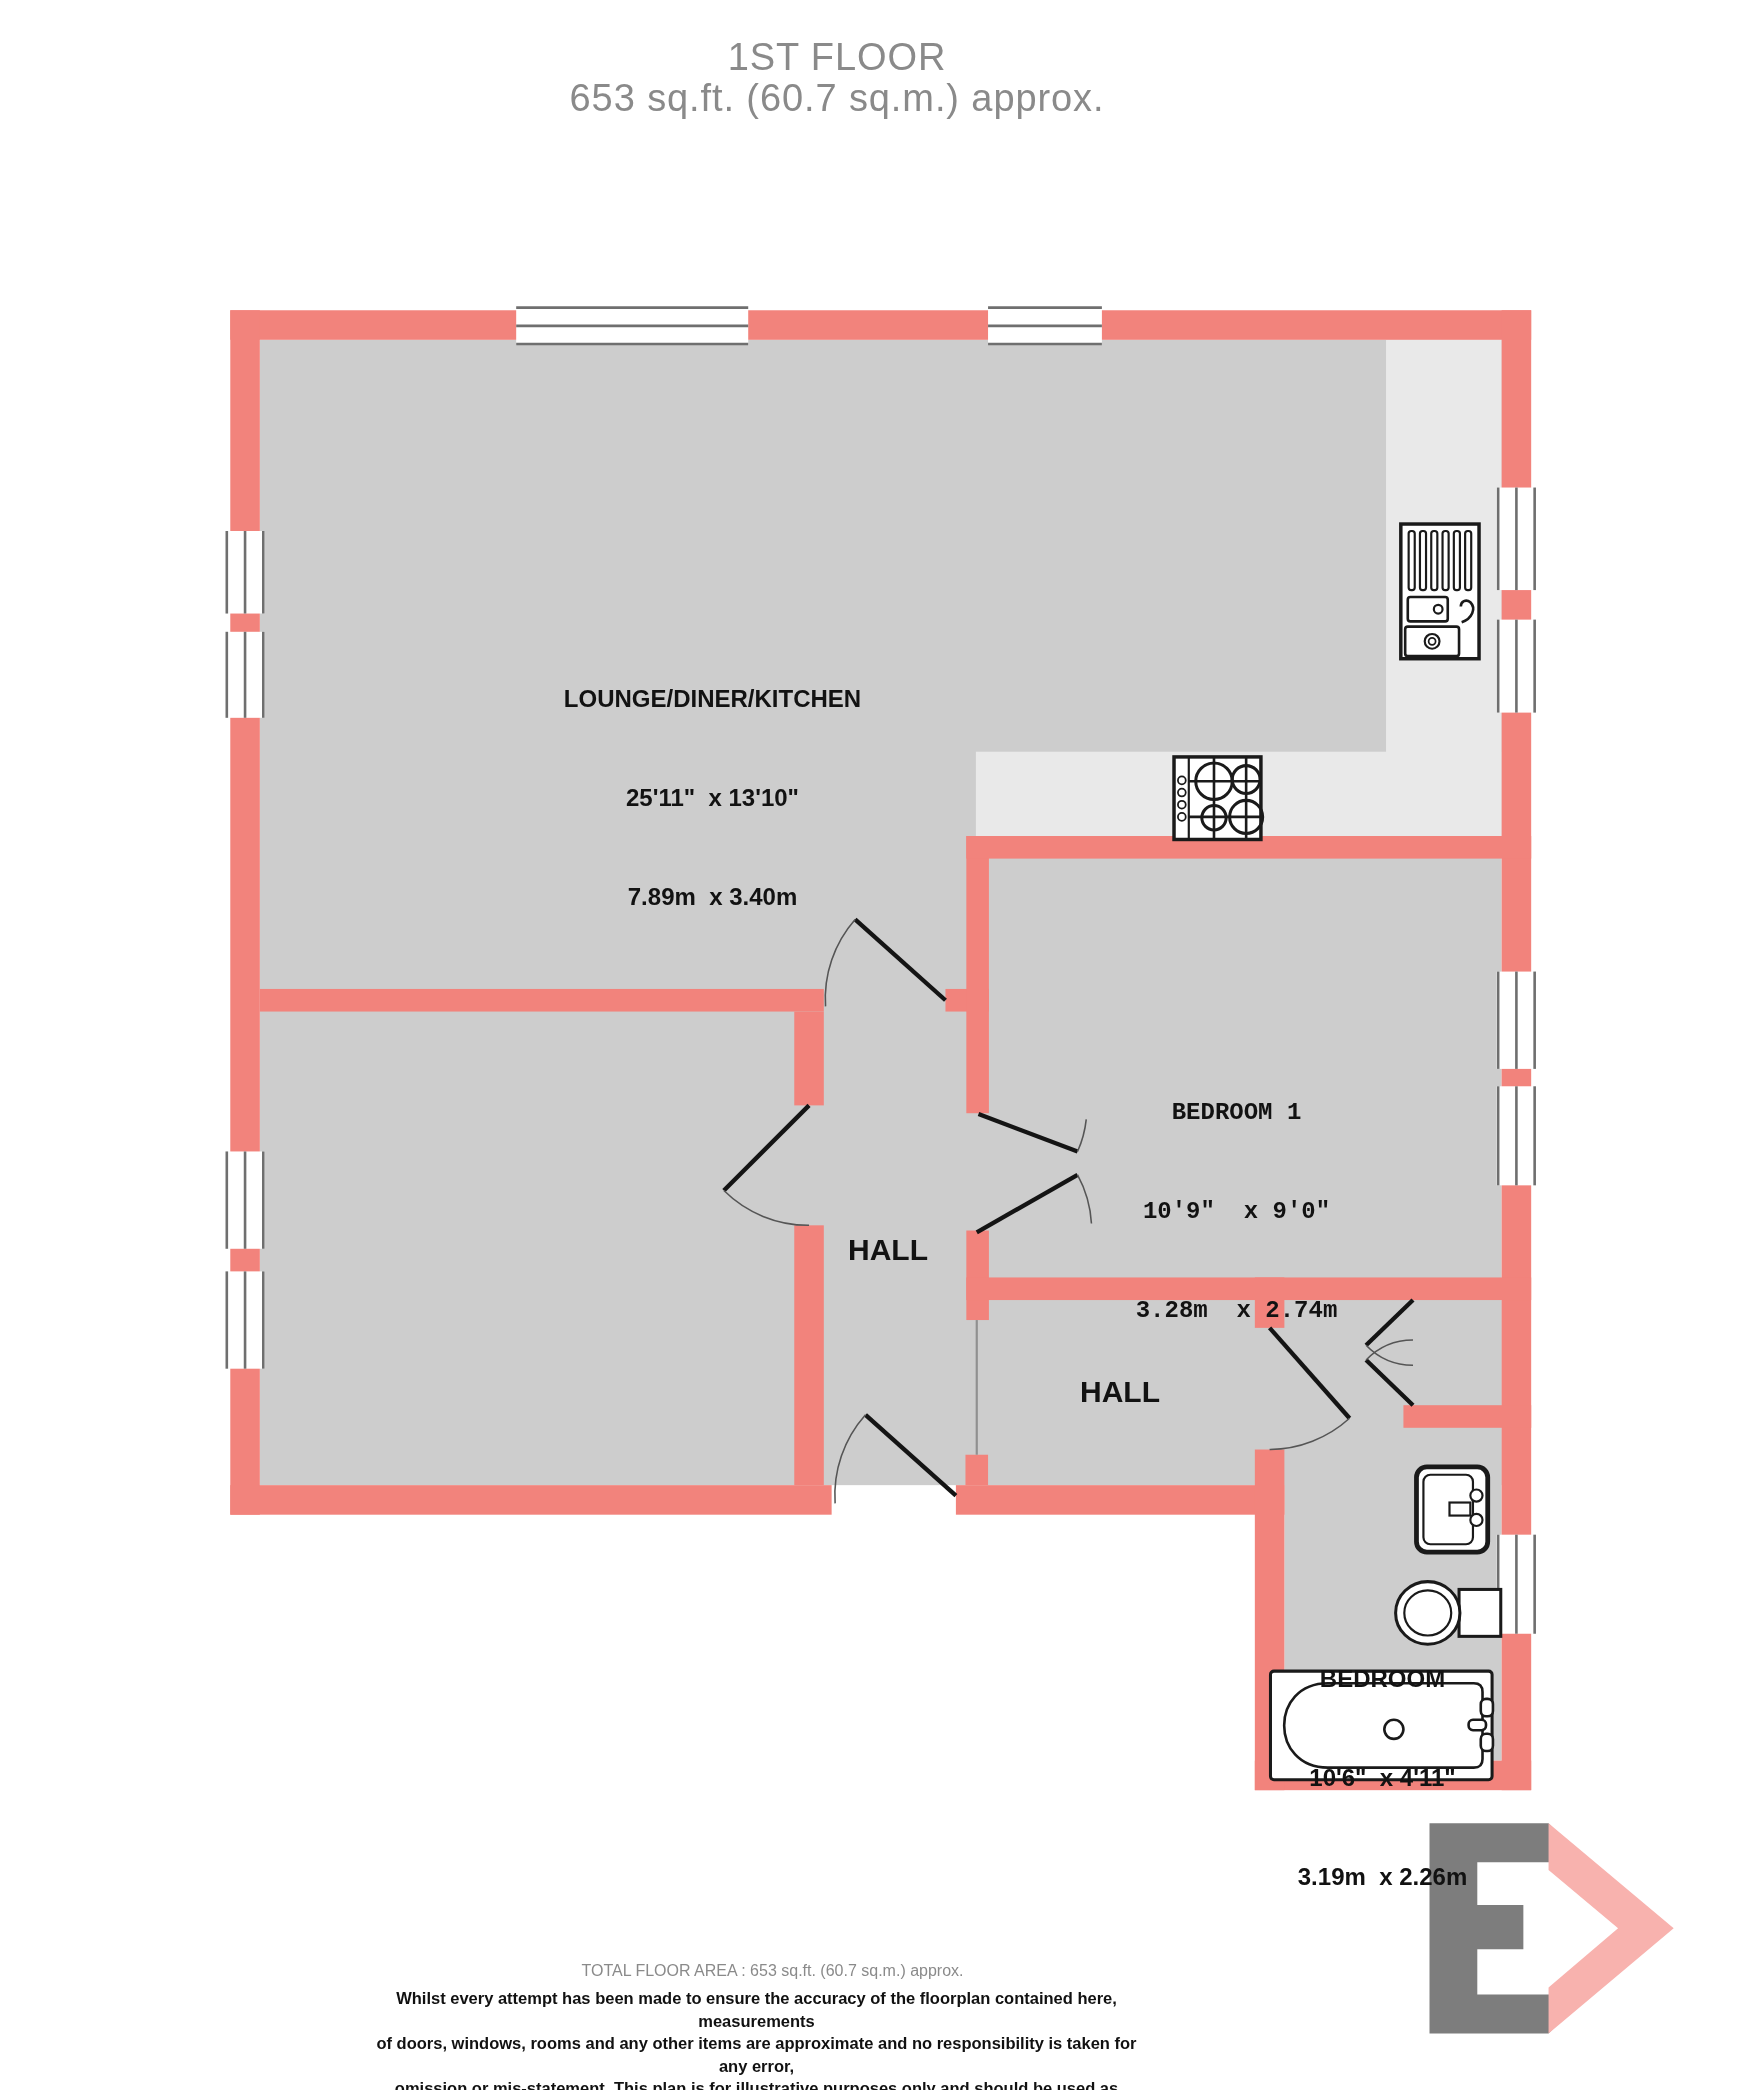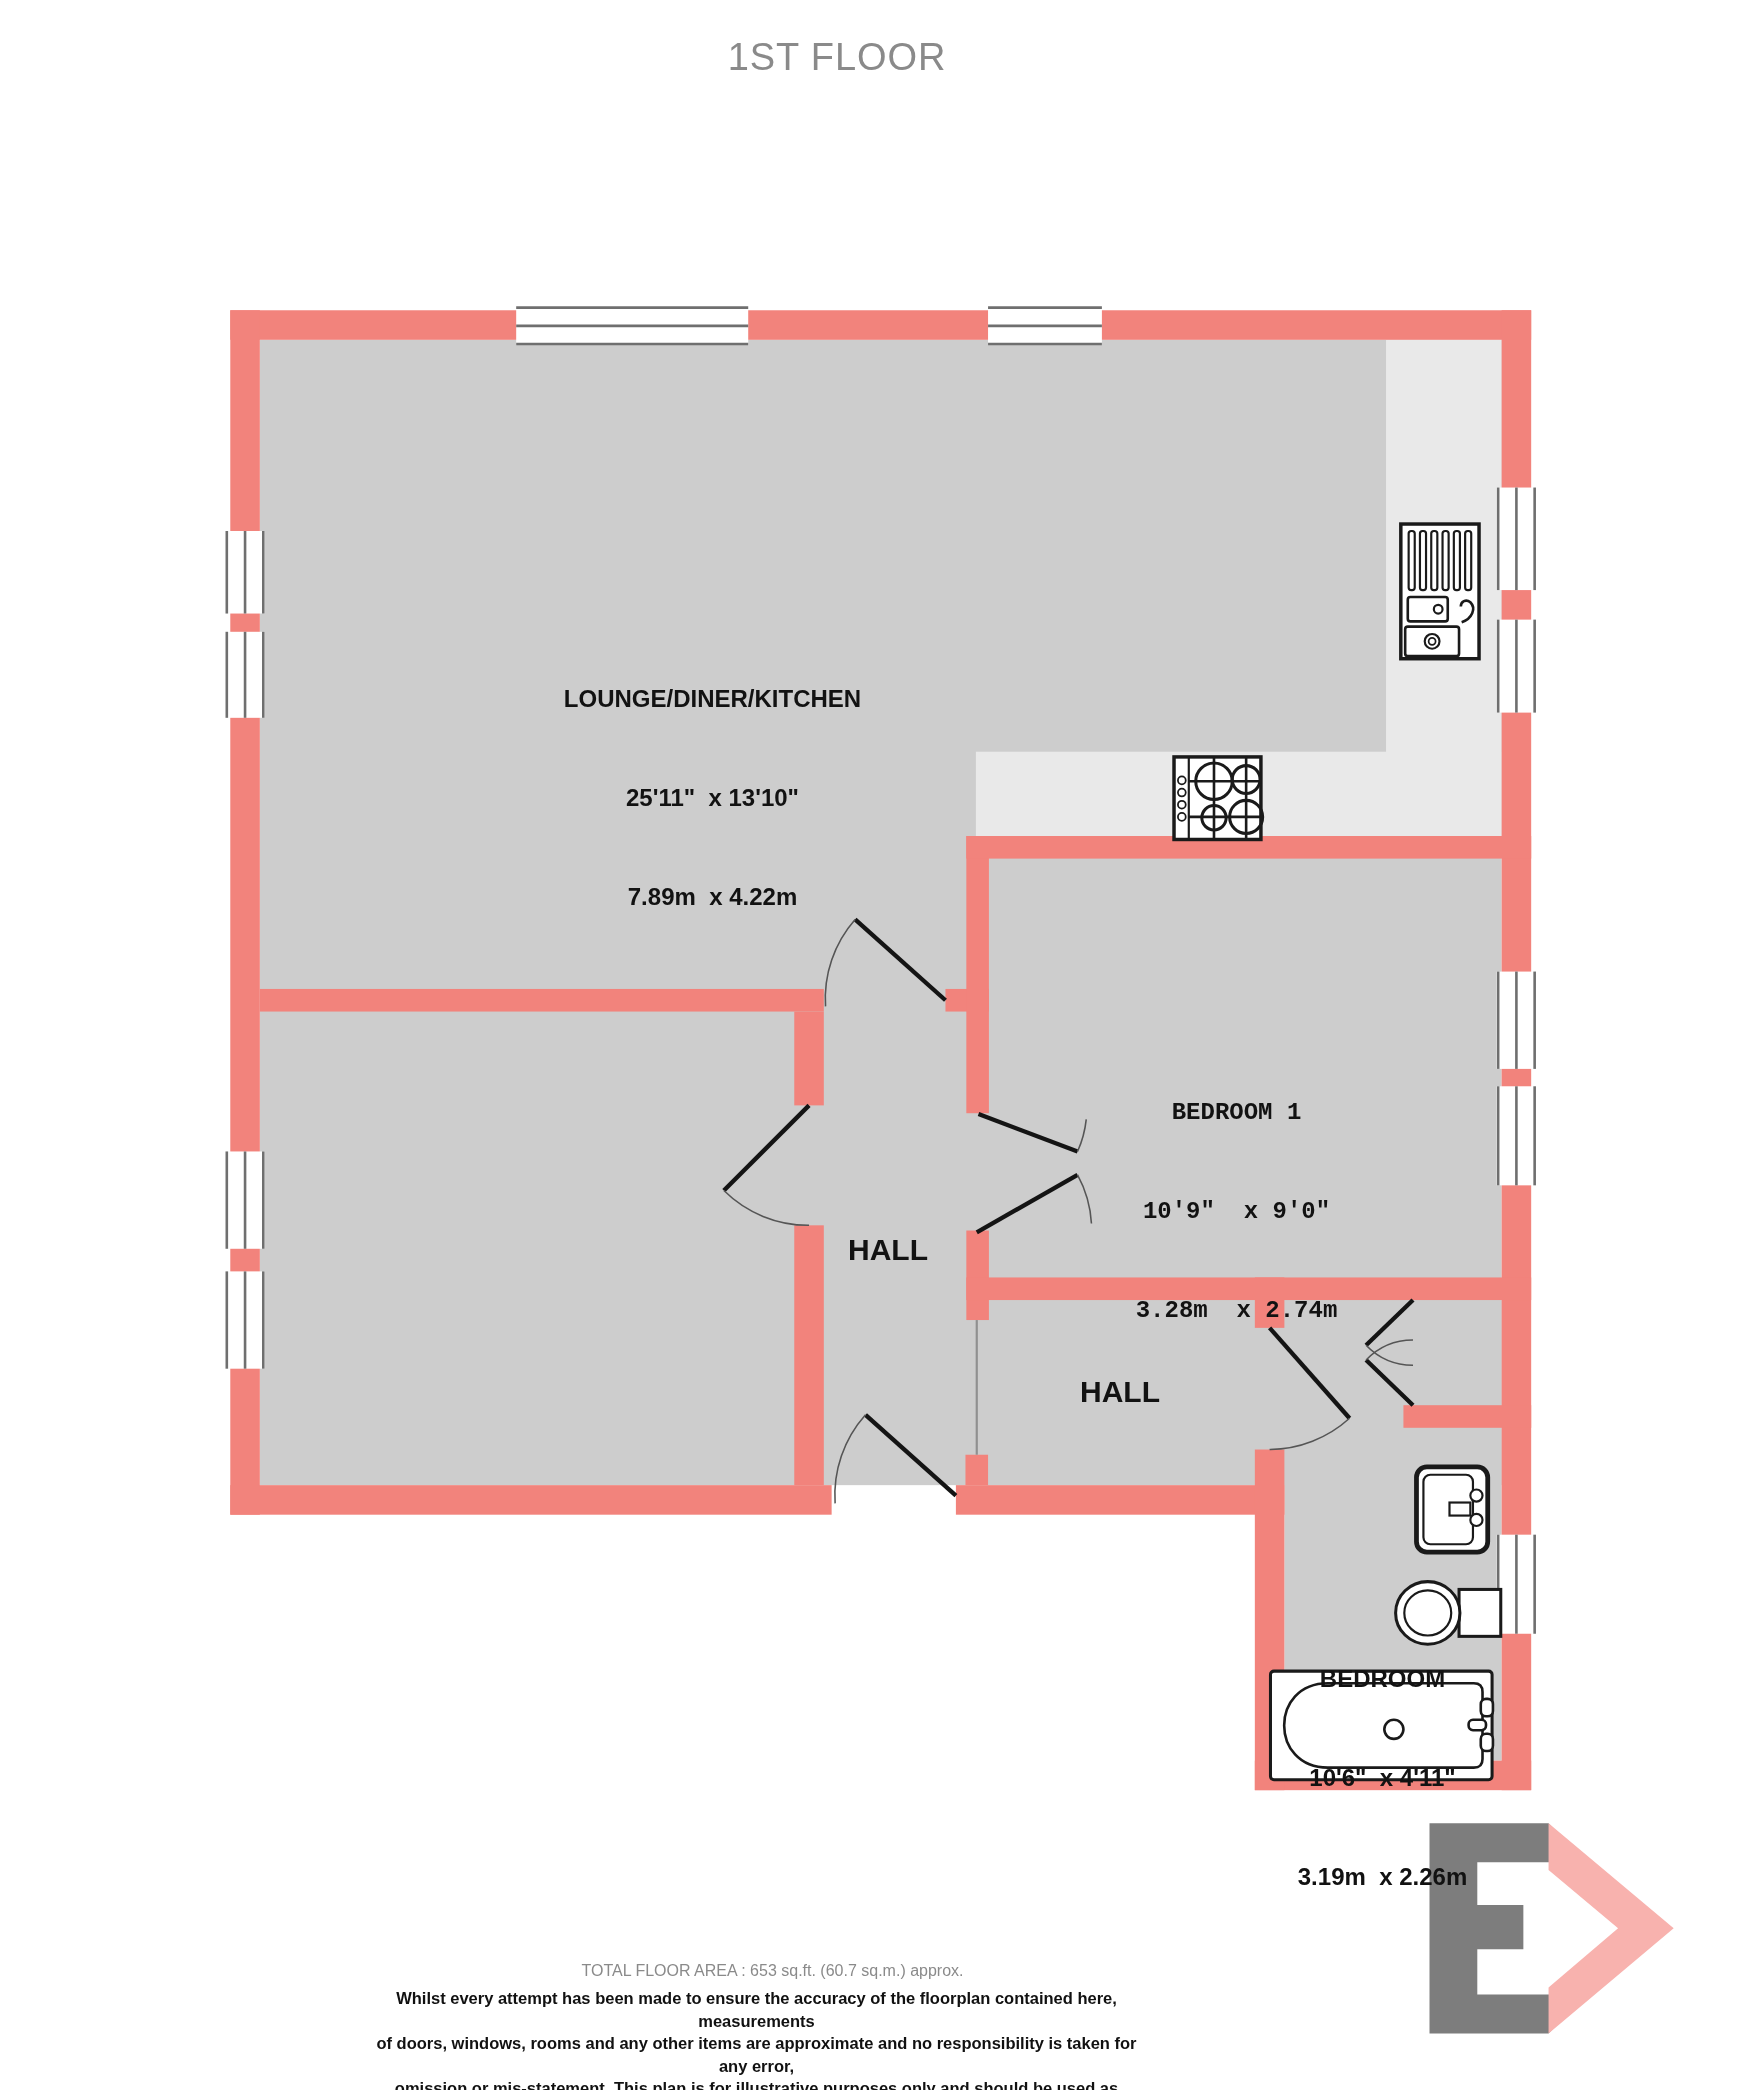--- a/index.html
+++ b/index.html
@@ -222,26 +222,27 @@
     </g>
 
     <g>
       <path class="logo-gray" d="M 1645 2098 L 1782 2098 L 1826 2143 L 1700 2143 L 1700 2192 L 1753 2192 L 1753 2243 L 1700 2243 L 1700 2295 L 1826 2295 L 1782 2340 L 1645 2340 Z"></path>
       <polygon class="logo-pink" points="1782,2098 1926,2219 1782,2340 1782,2287 1862,2219 1782,2152"></polygon>
     </g>
   </svg>
 
   <div class="txt title-block">
     <div>1ST FLOOR</div>
+    <div>653 sq.ft. (60.7 sq.m.) approx.</div>
   </div>
 
   <div class="txt room-label" style="left:452px;top:616px;width:521px;">
     <div>LOUNGE/DINER/KITCHEN</div>
     <div>25'11"  x 13'10"</div>
-    <div>7.89m  x 4.22m</div>
+    <div>7.89m  x 3.40m</div>
   </div>
 
   <div class="txt room-label" style="left:1019px;top:1030px;width:435px;font-family:Liberation Mono, monospace;">
     <div>BEDROOM 1</div>
     <div>10'9"  x 9'0"</div>
     <div>3.28m  x 2.74m</div>
   </div>
 
 
   <div class="txt room-label" style="left:1165px;top:1596px;width:435px;">

